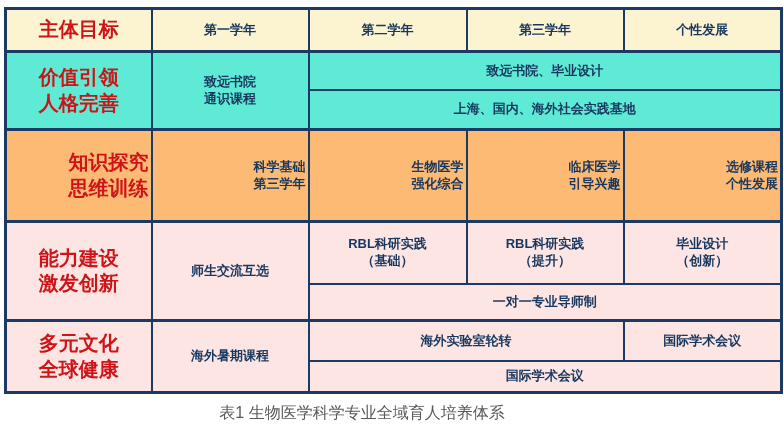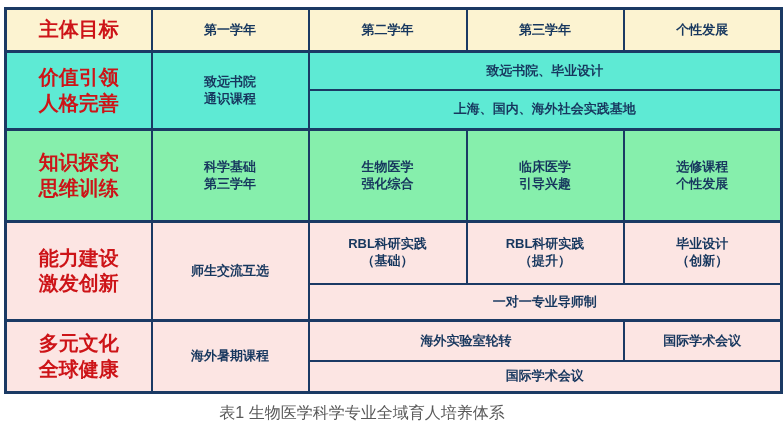--- a/index.html
+++ b/index.html
@@ -23,21 +23,21 @@
     font-weight: bold;
     color: #17375E;
     font-size: 13px;
     line-height: 1.26;
     white-space: pre-line;
     padding: 1px 2px;
   }
   tr.band-start td { border-top-width: 3px; }
   .bg-header { background: #FCF3D1; }
   .bg-blue   { background: #5eead4; }
-  .bg-green  { background: #86efac; }
+  .bg-green  { background: #fdba74; text-align: right; }
   .bg-pink   { background: #FCE5E3; }
   td.goal { color: #CD1418; font-size: 20px; }
   tr.h-header { height: 43px; }
   tr.h-b1a { height: 38px; }
   tr.h-b1b { height: 40px; }
   tr.h-b2  { height: 92px; }
   tr.h-b3a { height: 62px; }
   tr.h-b3b { height: 37px; }
   tr.h-b4a { height: 40px; }
   tr.h-b4b { height: 32px; }

